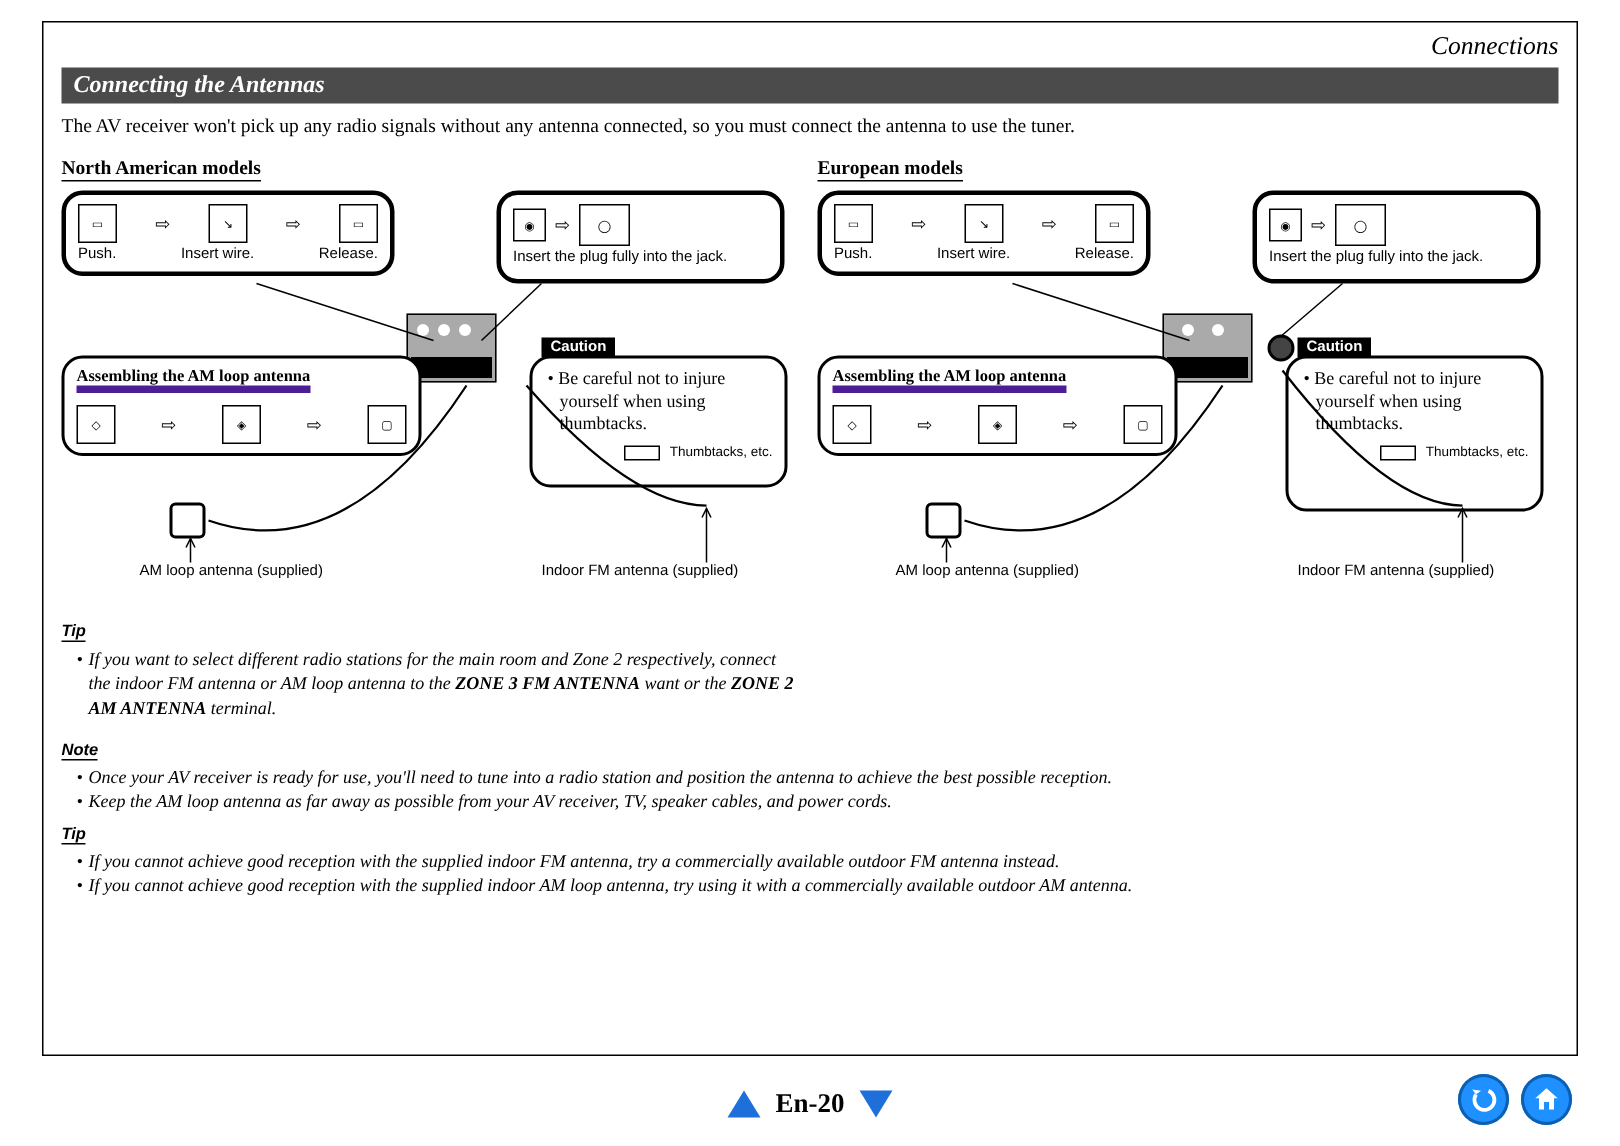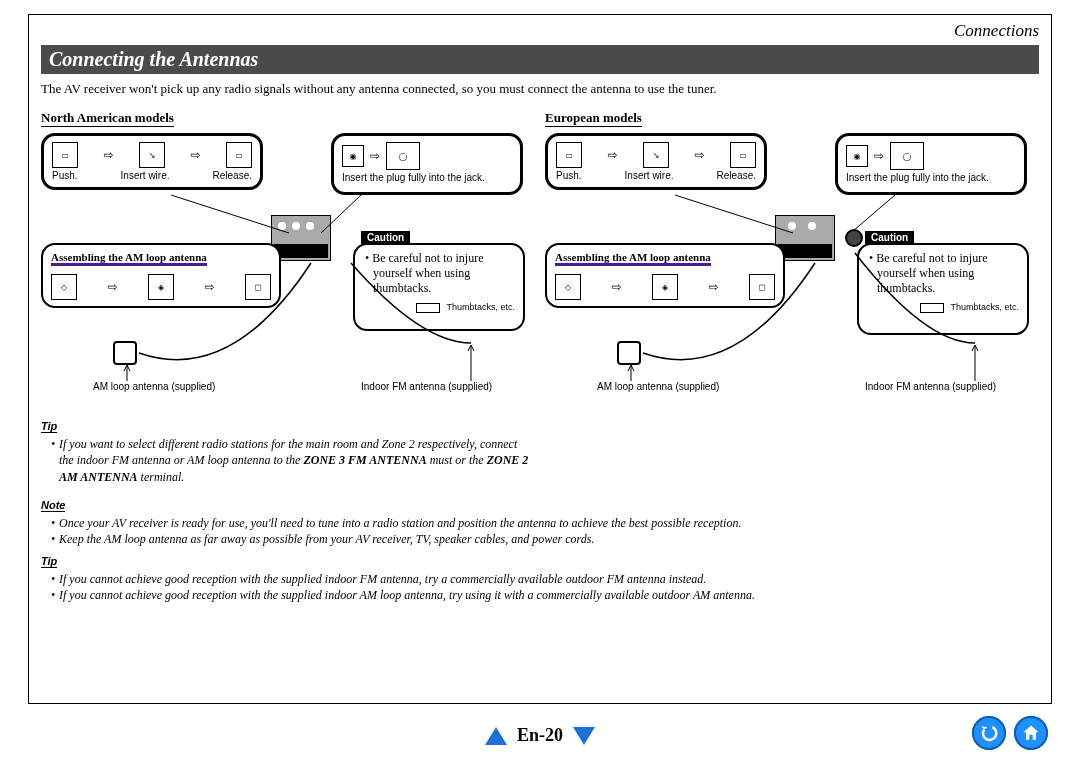--- a/index.html
+++ b/index.html
@@ -21,21 +21,21 @@
     text-align: right;
     font-style: italic;
     font-size: 17px;
     margin-bottom: 4px;
   }
   .section-title {
     background: #4b4b4b;
     color: #fff;
     font-style: italic;
     font-weight: bold;
-    font-size: 20px;
+    font-size: 16px;
     padding: 3px 8px;
     margin-bottom: 6px;
   }
   .intro-text { font-size: 13px; line-height: 1.4; margin-bottom: 10px; }
 
   .columns { display: flex; gap: 10px; }
   .col { flex: 1; position: relative; min-height: 290px; }
 
   .col-head {
     font-weight: bold;
@@ -63,21 +63,21 @@
 
   .inline-steps { display: flex; align-items: center; gap: 4px; justify-content: space-between; }
   .step-icon {
     border: 1.5px solid #000;
     width: 26px; height: 26px;
     display:flex; align-items:center; justify-content:center;
     font-size:8px;
   }
   .arrow-sep { font-size: 12px; }
 
-  .assembling-title { font-family: "Times New Roman", serif; font-weight: bold; border-bottom: 3px solid #4c1d95; font-size:11px; margin-bottom:4px; display:inline-block; }
+  .assembling-title { font-family: "Times New Roman", serif; font-weight: bold; border-bottom: 5px solid #4c1d95; font-size:11px; margin-bottom:4px; display:inline-block; }
 
   .caution-badge {
     background: #000; color: #fff;
     font-family: Arial, sans-serif;
     font-size: 10px; font-weight: bold;
     padding: 1px 6px;
     display: inline-block;
     position: absolute;
   }
 
@@ -292,21 +292,21 @@
           <div class="inline-steps" style="margin-top:4px;">
             <div class="step-icon">◇</div>
             <div class="arrow-sep">⇨</div>
             <div class="step-icon">◈</div>
             <div class="arrow-sep">⇨</div>
             <div class="step-icon">▢</div>
           </div>
         </div>
 
         <div class="caution-badge" style="left:320px; top:98px;">Caution</div>
-        <div class="callout-box" style="left:312px; top:110px; width:172px; height:92px;">
+        <div class="callout-box" style="left:312px; top:110px; width:172px; height:104px;">
           <div class="caution-text">• <span>Be careful not to injure yourself when using thumbtacks.</span></div>
           <div class="thumbtack-row" style="text-align:right;">
             <span class="thumbtack-box"></span>
             <span>Thumbtacks, etc.</span>
           </div>
         </div>
 
         <div class="antenna-icon" style="left:72px; top:208px;"></div>
 
         <svg class="leader" style="left:0; top:0; width:500px; height:260px;">
@@ -323,21 +323,21 @@
         <div class="small-caption" style="left:52px; top:248px;">AM loop antenna (supplied)</div>
         <div class="small-caption" style="left:320px; top:248px;">Indoor FM antenna (supplied)</div>
       </div>
     </div>
   </div>
 
   <div class="tipnote-block" style="width:490px; margin-top:18px;">
     <div class="tipnote-label">Tip</div>
     <ul class="tipnote-list">
       <li>
-        <span>If you want to select different radio stations for the main room and Zone 2 respectively, connect the indoor FM antenna or AM loop antenna to the </span><span class="bold-inline">ZONE 3 FM ANTENNA</span><span> must or the </span><span class="bold-inline">ZONE 2 AM ANTENNA</span><span> terminal.</span>
+        <span>If you want to select different radio stations for the main room and Zone 2 respectively, connect the indoor FM antenna or AM loop antenna to the </span><span class="bold-inline">ZONE 3 FM ANTENNA</span><span> want or the </span><span class="bold-inline">ZONE 2 AM ANTENNA</span><span> terminal.</span>
       </li>
     </ul>
   </div>
 
   <div class="tipnote-block">
     <div class="tipnote-label">Note</div>
     <ul class="tipnote-list">
       <li>Once your AV receiver is ready for use, you'll need to tune into a radio station and position the antenna to achieve the best possible reception.</li>
       <li>Keep the AM loop antenna as far away as possible from your AV receiver, TV, speaker cables, and power cords.</li>
     </ul>

